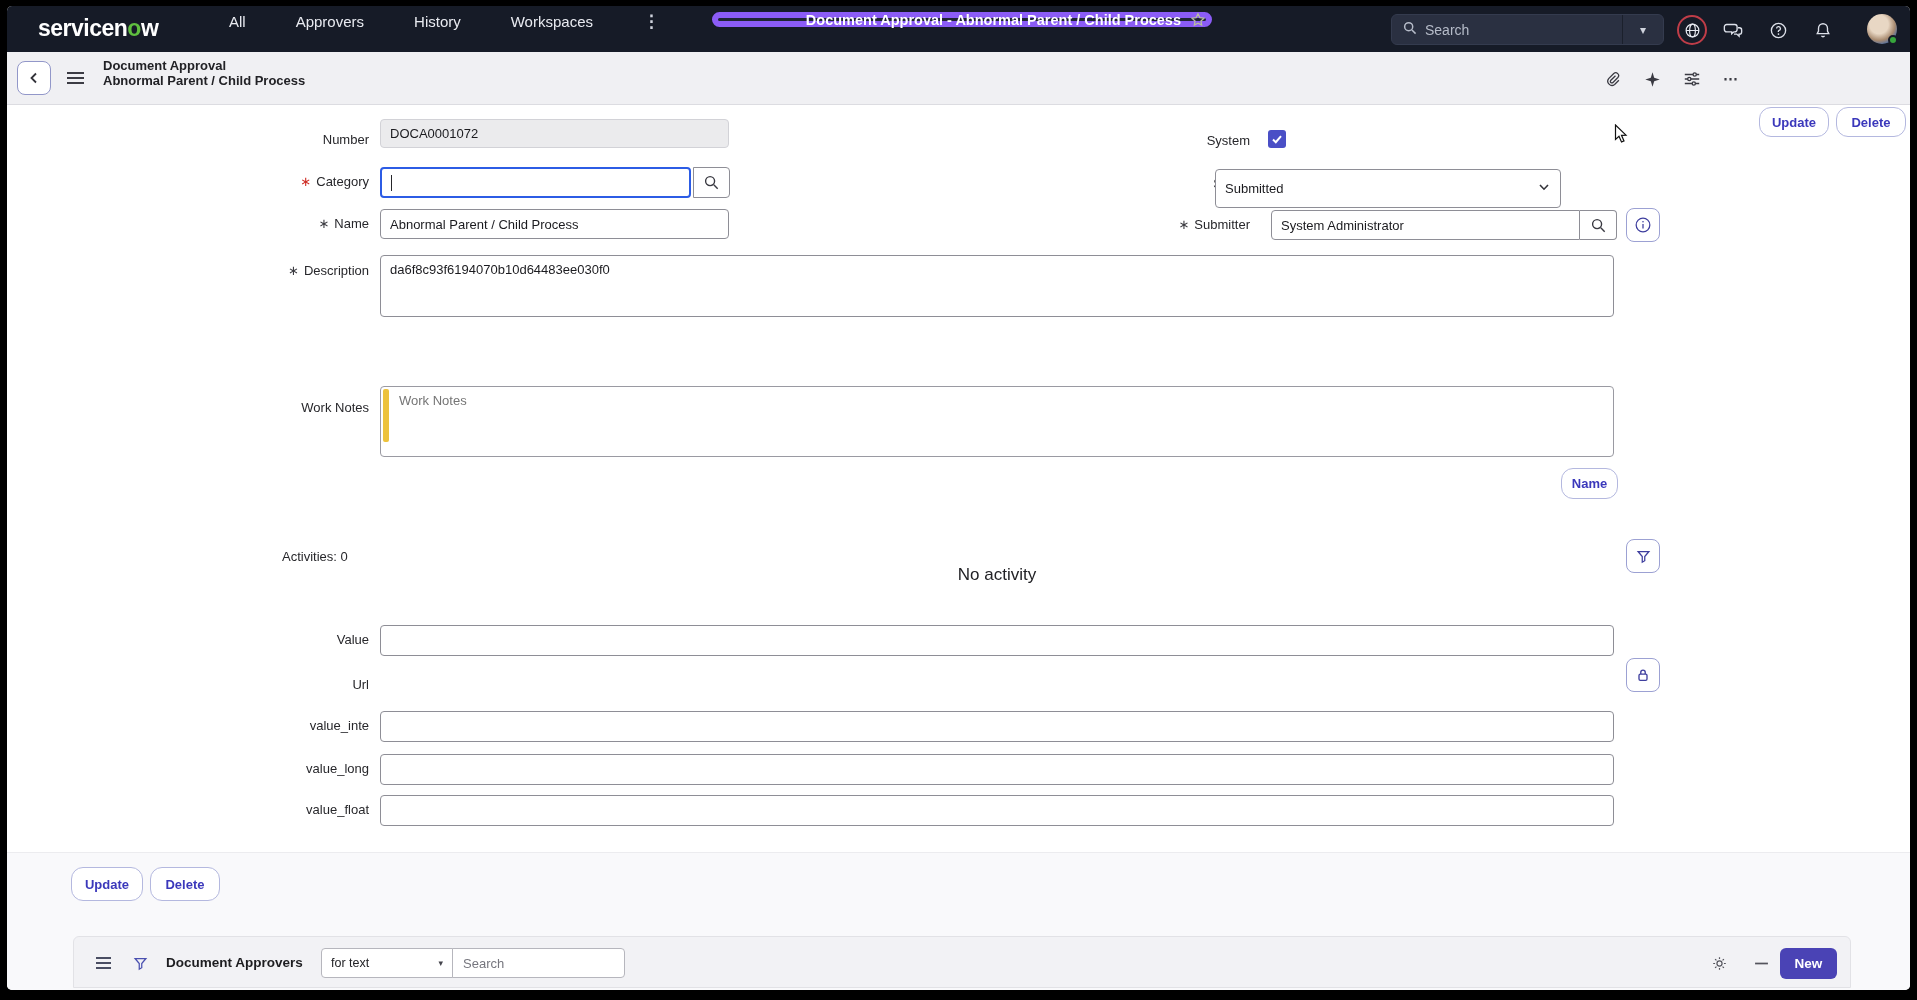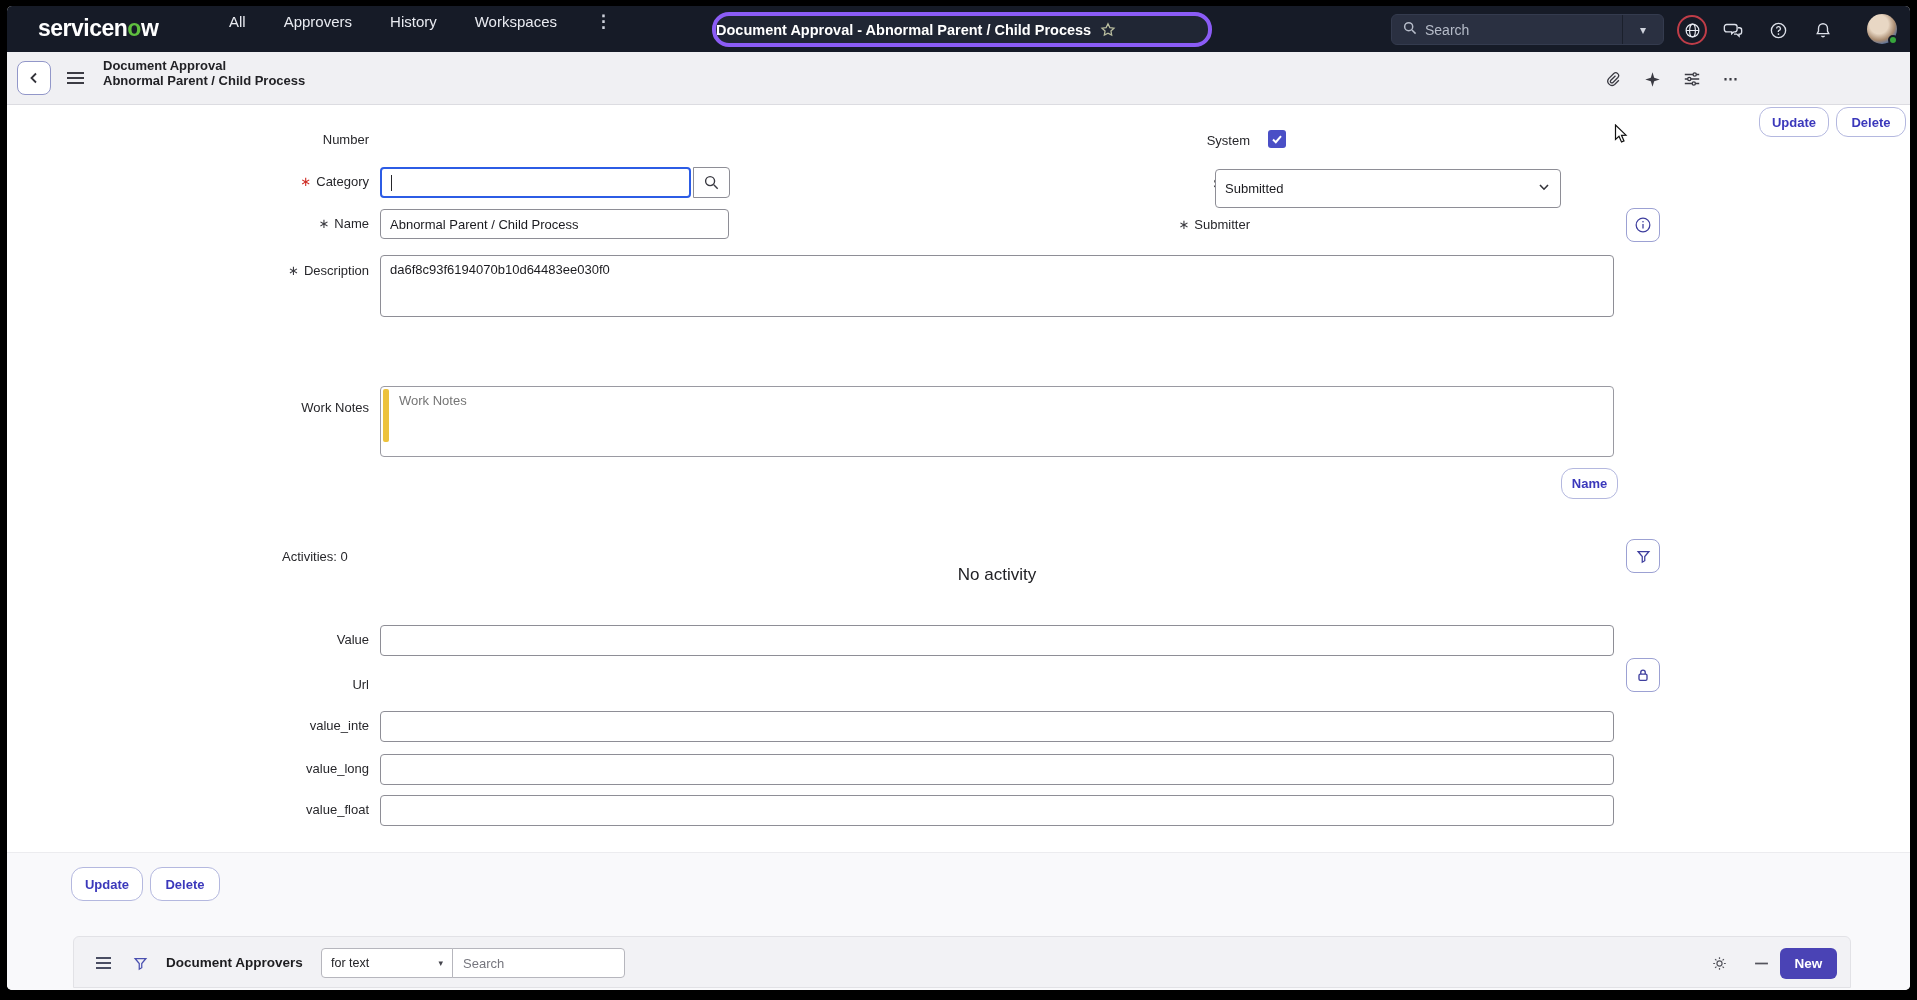--- a/index.html
+++ b/index.html
@@ -3,25 +3,25 @@
 <meta charset="utf-8">
 <style>
   * { margin:0; padding:0; box-sizing:border-box; }
   html,body { width:1917px; height:1000px; background:#000; font-family:"Liberation Sans",sans-serif; }
   .screen { position:absolute; left:7px; top:6px; width:1903px; height:984px; background:#ffffff; border-radius:5px; overflow:hidden; }
 
   
   .topnav { position:absolute; left:0; top:0; width:100%; height:46px; background:#161b27; }
   .logo { position:absolute; left:31px; top:9px; font-size:23px; font-weight:bold; color:#fff; letter-spacing:-0.5px; }
   .logo .logo-o { color:#5fbf3f; }
-  .navitems { position:absolute; left:222px; top:0; height:30px; display:flex; align-items:center; gap:38px; }
+  .navitems { position:absolute; left:222px; top:0; height:30px; display:flex; align-items:center; gap:50px; }
   .navitem { color:#e9ebf1; font-size:15px; font-weight:500; cursor:pointer; }
   .nav-dots { color:#cfd3dd; font-size:17px; font-weight:bold; }
-  .ctx-pill { position:absolute; left:705px; top:6px; width:500px; height:35px; background:#202634; border:4px solid #8b5cf6;
-              border-radius:17px; display:flex; align-items:center; justify-content:flex-start; gap:9px; }
+  .ctx-pill { position:absolute; left:705px; top:6px; width:500px; height:15px; background:#202634; border:6px solid #8b5cf6;
+              border-radius:17px; display:flex; align-items:center; justify-content:flex-end; gap:9px; }
   .ctx-pill span { color:#fff; font-size:14.5px; font-weight:bold; white-space:nowrap; }
   .nav-search { position:absolute; left:1384px; top:8px; width:273px; height:31px; background:#2a3041; border:1px solid #343b4e;
                 border-radius:6px; display:flex; align-items:center; }
   .nav-search input { flex:1; background:transparent; border:0; outline:0; color:#dfe3ec; font-size:14px; font-family:inherit; min-width:0; }
   .nav-search input::placeholder { color:#b6bcc9; }
   .nav-search .mag { margin:0 8px 0 11px; color:#b6bcc9; }
   .nav-search-drop { width:41px; align-self:stretch; border-left:1px solid #1b202c; display:flex; align-items:center; justify-content:center;
                      color:#cfd3dd; font-size:12px; cursor:pointer; }
   .nav-iconbtn { position:absolute; top:9px; width:30px; height:30px; display:flex; align-items:center; justify-content:center; color:#dde1ea; cursor:pointer; }
   .globe-ring { border:2px solid #bf3d48; border-radius:50%; }
@@ -181,20 +181,21 @@
         <line x1="2" y1="15" x2="18" y2="15"></line>
           <circle cx="12" cy="15" r="1.8" fill="#f0f0f3"></circle>
       </svg>
     </div>
     <div class="fh-icon" style="left:1713px; font-weight:bold; font-size:15px; letter-spacing:1px;">⋯</div>
     <button class="btn" style="position:absolute; left:1752px; top:55px; width:70px; height:30px;">Update</button>
     <button class="btn" style="position:absolute; left:1829px; top:55px; width:70px; height:30px;">Delete</button>
   </div>
 
   <div class="lbl" style="left:180px; top:126px; width:182px;">Number</div>
+  <input class="inp" style="left: 373px; top: 113px; width: 349px; height: 29px;" readonly="" value="DOCA0001072">
 
   <div class="lbl" style="left:1061px; top:127px; width:182px;">System</div>
   <div class="checkbox" style="left:1261px; top:124px;">
     <svg width="12" height="12" viewBox="0 0 12 12" fill="none" stroke="#fff" stroke-width="2">
         <polyline points="2,6.5 4.8,9.2 10,3.2"></polyline>
       </svg>
   </div>
 
   <div class="lbl" style="left:180px; top:168px; width:182px;"><span class="req-red">∗</span><span>Category</span></div>
   <div class="grp focused" style="left:373px; top:161px; width:350px; height:31px;">
@@ -216,20 +217,29 @@
       <svg width="12" height="12" viewBox="0 0 12 12" fill="none" stroke="currentColor" stroke-width="1.6">
           <polyline points="2,4 6,8.2 10,4"></polyline>
         </svg>
     </span>
   </div>
 
   <div class="lbl" style="left:180px; top:210px; width:182px;"><span class="req-dark">∗</span><span>Name</span></div>
   <input class="inp" style="left: 373px; top: 203px; width: 349px; height: 30px;" value="Abnormal Parent / Child Process">
 
   <div class="lbl" style="left:1061px; top:211px; width:182px;text-align:right;"><span class="req-dark">∗</span><span>Submitter</span></div>
+  <div class="grp" style="left:1264px; top:204px; width:346px; height:30px;">
+    <input class="g-inp" value="System Administrator" style="">
+    <div class="g-btn">
+      <svg width="15" height="15" viewBox="0 0 16 16" fill="none" stroke="currentColor" stroke-width="1.5">
+          <circle cx="6.5" cy="6.5" r="4.8"></circle>
+          <line x1="10.4" y1="10.4" x2="14.6" y2="14.6"></line>
+        </svg>
+    </div>
+  </div>
   <div class="sqbtn" style="left:1619px; top:202px;">
     <svg width="18" height="18" viewBox="0 0 20 20" fill="none" stroke="currentColor" stroke-width="1.4">
       <circle cx="10" cy="10" r="7.6"></circle>
         <circle cx="10" cy="6.4" r="0.9" fill="currentColor" stroke="none"></circle>
         <line x1="10" y1="9" x2="10" y2="14"></line>
     </svg>
   </div>
 
   <div class="lbl" style="left:180px; top:257px; width:182px;"><span class="req-dark">∗</span><span>Description</span></div>
   <textarea class="inp" style="left: 373px; top: 249px; width: 1234px; height: 62px;">da6f8c93f6194070b10d64483ee030f0</textarea>

